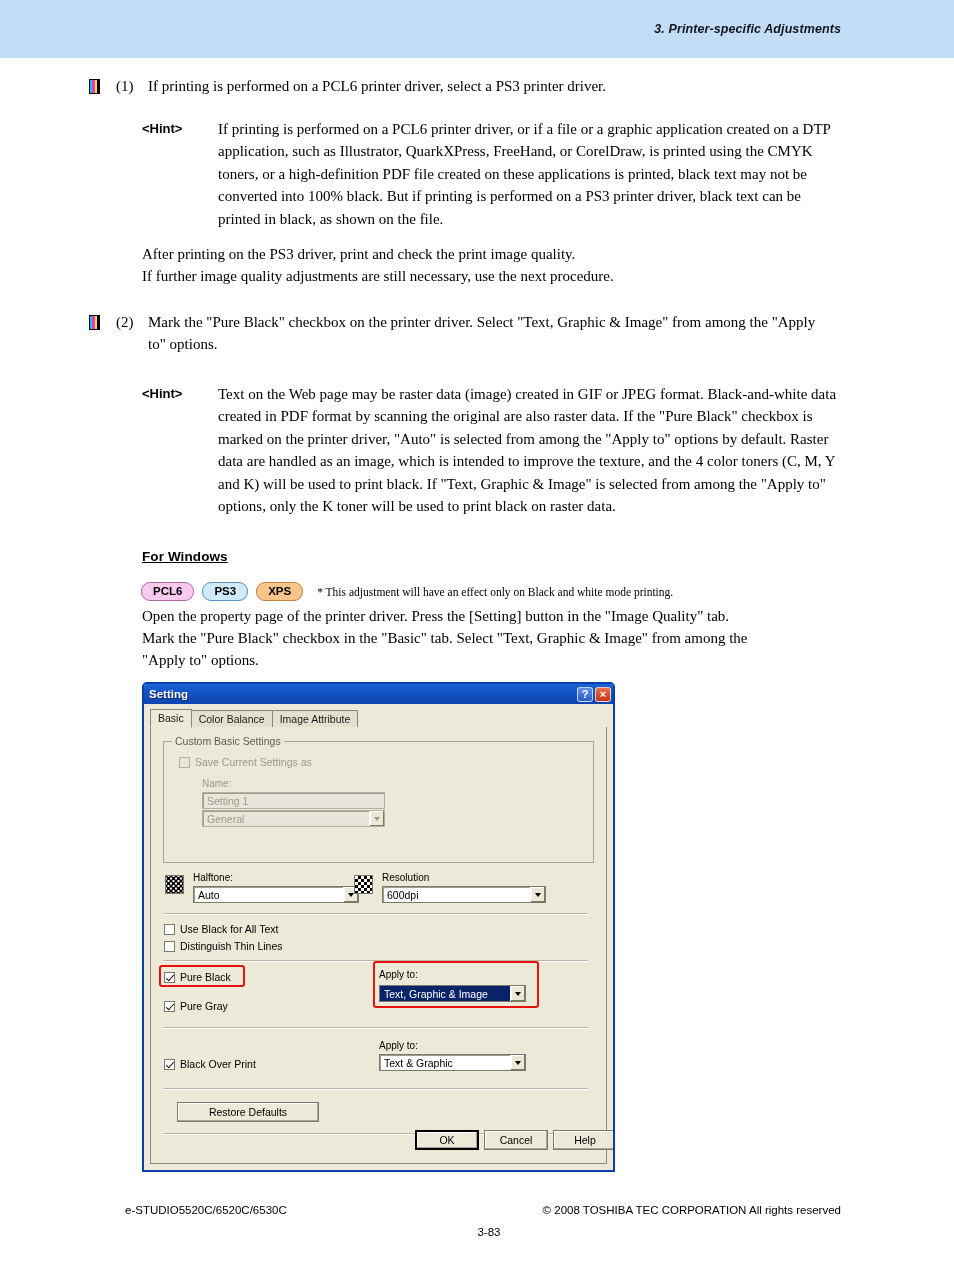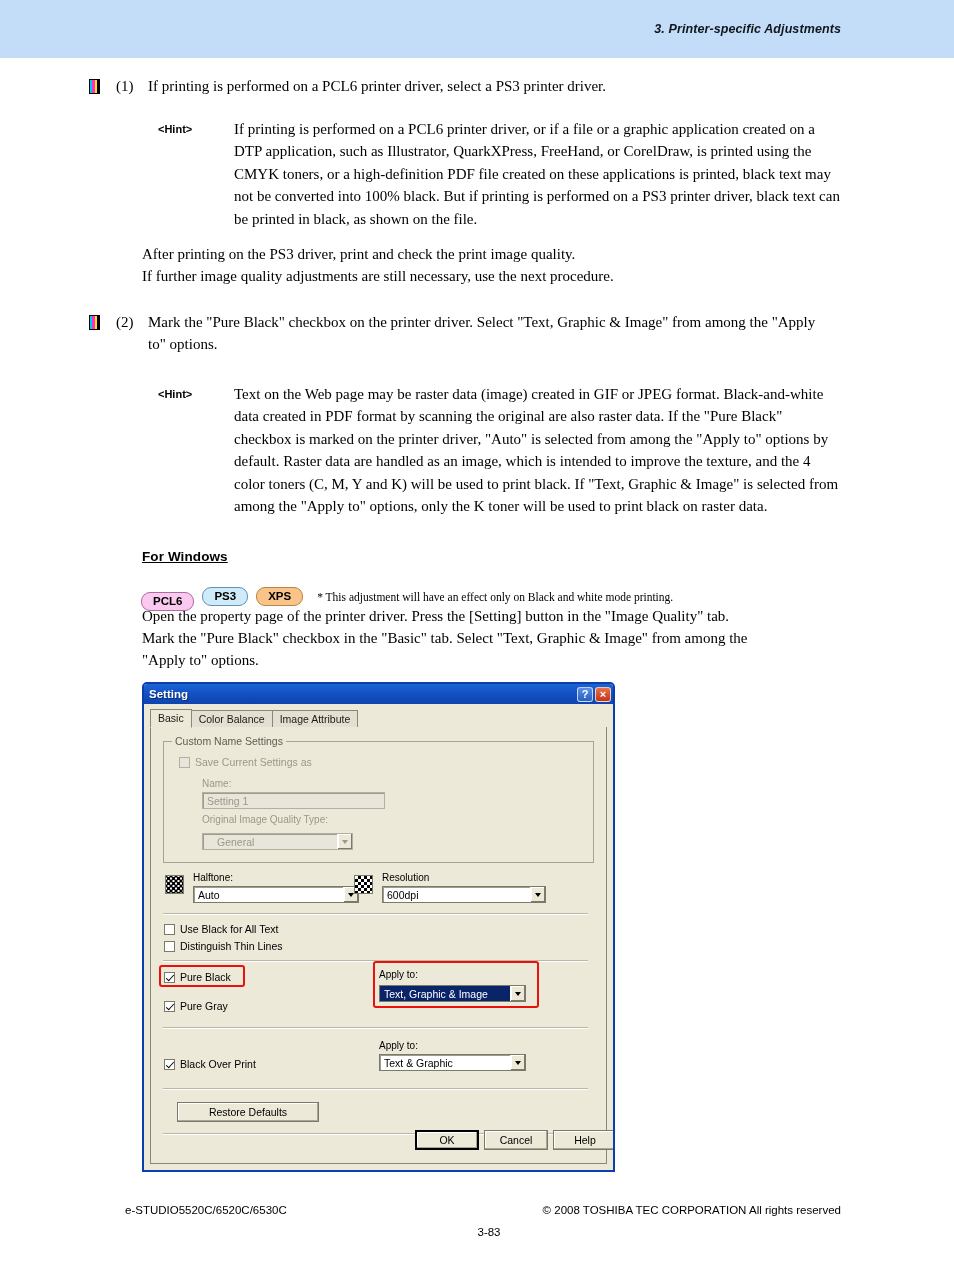--- a/index.html
+++ b/index.html
@@ -76,23 +76,22 @@
 
   .hint-block {
     position: absolute;
     display: flex;
     align-items: flex-start;
   }
   .hint-label {
     flex: 0 0 76px;
     font-family: "Liberation Sans", "DejaVu Sans", sans-serif;
     font-weight: bold;
-    font-size: 11px;
+    font-size: 13px;
     line-height: 22px;
-    margin-left: 16px;
   }
   .hint-body {
     font-size: 15px;
     line-height: 22.4px;
     text-align: left;
   }
   .hint-body p { margin: 0; }
 
   .plain-para {
     position: absolute;
@@ -119,21 +118,21 @@
   .badge {
     font-family: "Liberation Sans", "DejaVu Sans", sans-serif;
     font-weight: bold;
     font-size: 11.5px;
     padding: 2px 11px 3px 11px;
     border-radius: 9px;
     margin-right: 8px;
     line-height: 12px;
     white-space: nowrap;
   }
-  .badge-pcl6 { background: #f9c9ef; border: 1px solid #b06ba0; margin-top: 10px; }
+  .badge-pcl6 { background: #f9c9ef; border: 1px solid #b06ba0; }
   .badge-ps3  { background: #cfeaf8; border: 1px solid #5f93bd; }
   .badge-xps  { background: #f9c48a; border: 1px solid #c08240; }
   .badge-note {
     font-family: "Liberation Serif", "DejaVu Serif", serif;
     font-size: 11.5px;
     margin-left: 6px;
     white-space: nowrap;
   }
 
   
@@ -461,32 +460,32 @@
 
   <div class="xp-tabstrip">
     <div class="xp-tab active">Basic</div>
     <div class="xp-tab">Color Balance</div>
     <div class="xp-tab">Image Attribute</div>
   </div>
 
   <div class="xp-page">
 
     <div class="groupbox" style="left:12px; top:14px; right:12px; height:122px;">
-      <span class="groupbox-title">Custom Name Settings</span>
+      <span class="groupbox-title">Custom Basic Settings</span>
 
       <div class="xp-check disabled" style="left:15px; top:14px;">
         <span class="box"></span>
         <span>Save Current Settings as</span>
       </div>
 
       <div class="xp-label disabled" style="left:38px; top:36px;">Name:</div>
       <div class="xp-textbox disabled" style="left:38px; top:50px; width:183px; height:17px;">Setting 1</div>
 
       <div class="xp-label disabled" style="left:38px; top:72px;">Original Image Quality Type:</div>
-      <div class="xp-combo disabled" style="left:38px; top:91px; width:151px; height:17px;padding-left:10px;">
+      <div class="xp-combo disabled" style="left:38px; top:68px; width:183px; height:17px;">
         <span class="val">General</span>
         <span class="arrow"></span>
       </div>
     </div>
 
     <div class="icon-halftone" style="left:14px; top:148px;"></div>
     <div class="xp-label" style="left:42px; top:145px;">Halftone:</div>
     <div class="xp-combo" style="left:42px; top:159px; width:166px; height:17px;">
       <span class="val">Auto</span>
       <span class="arrow"></span>

